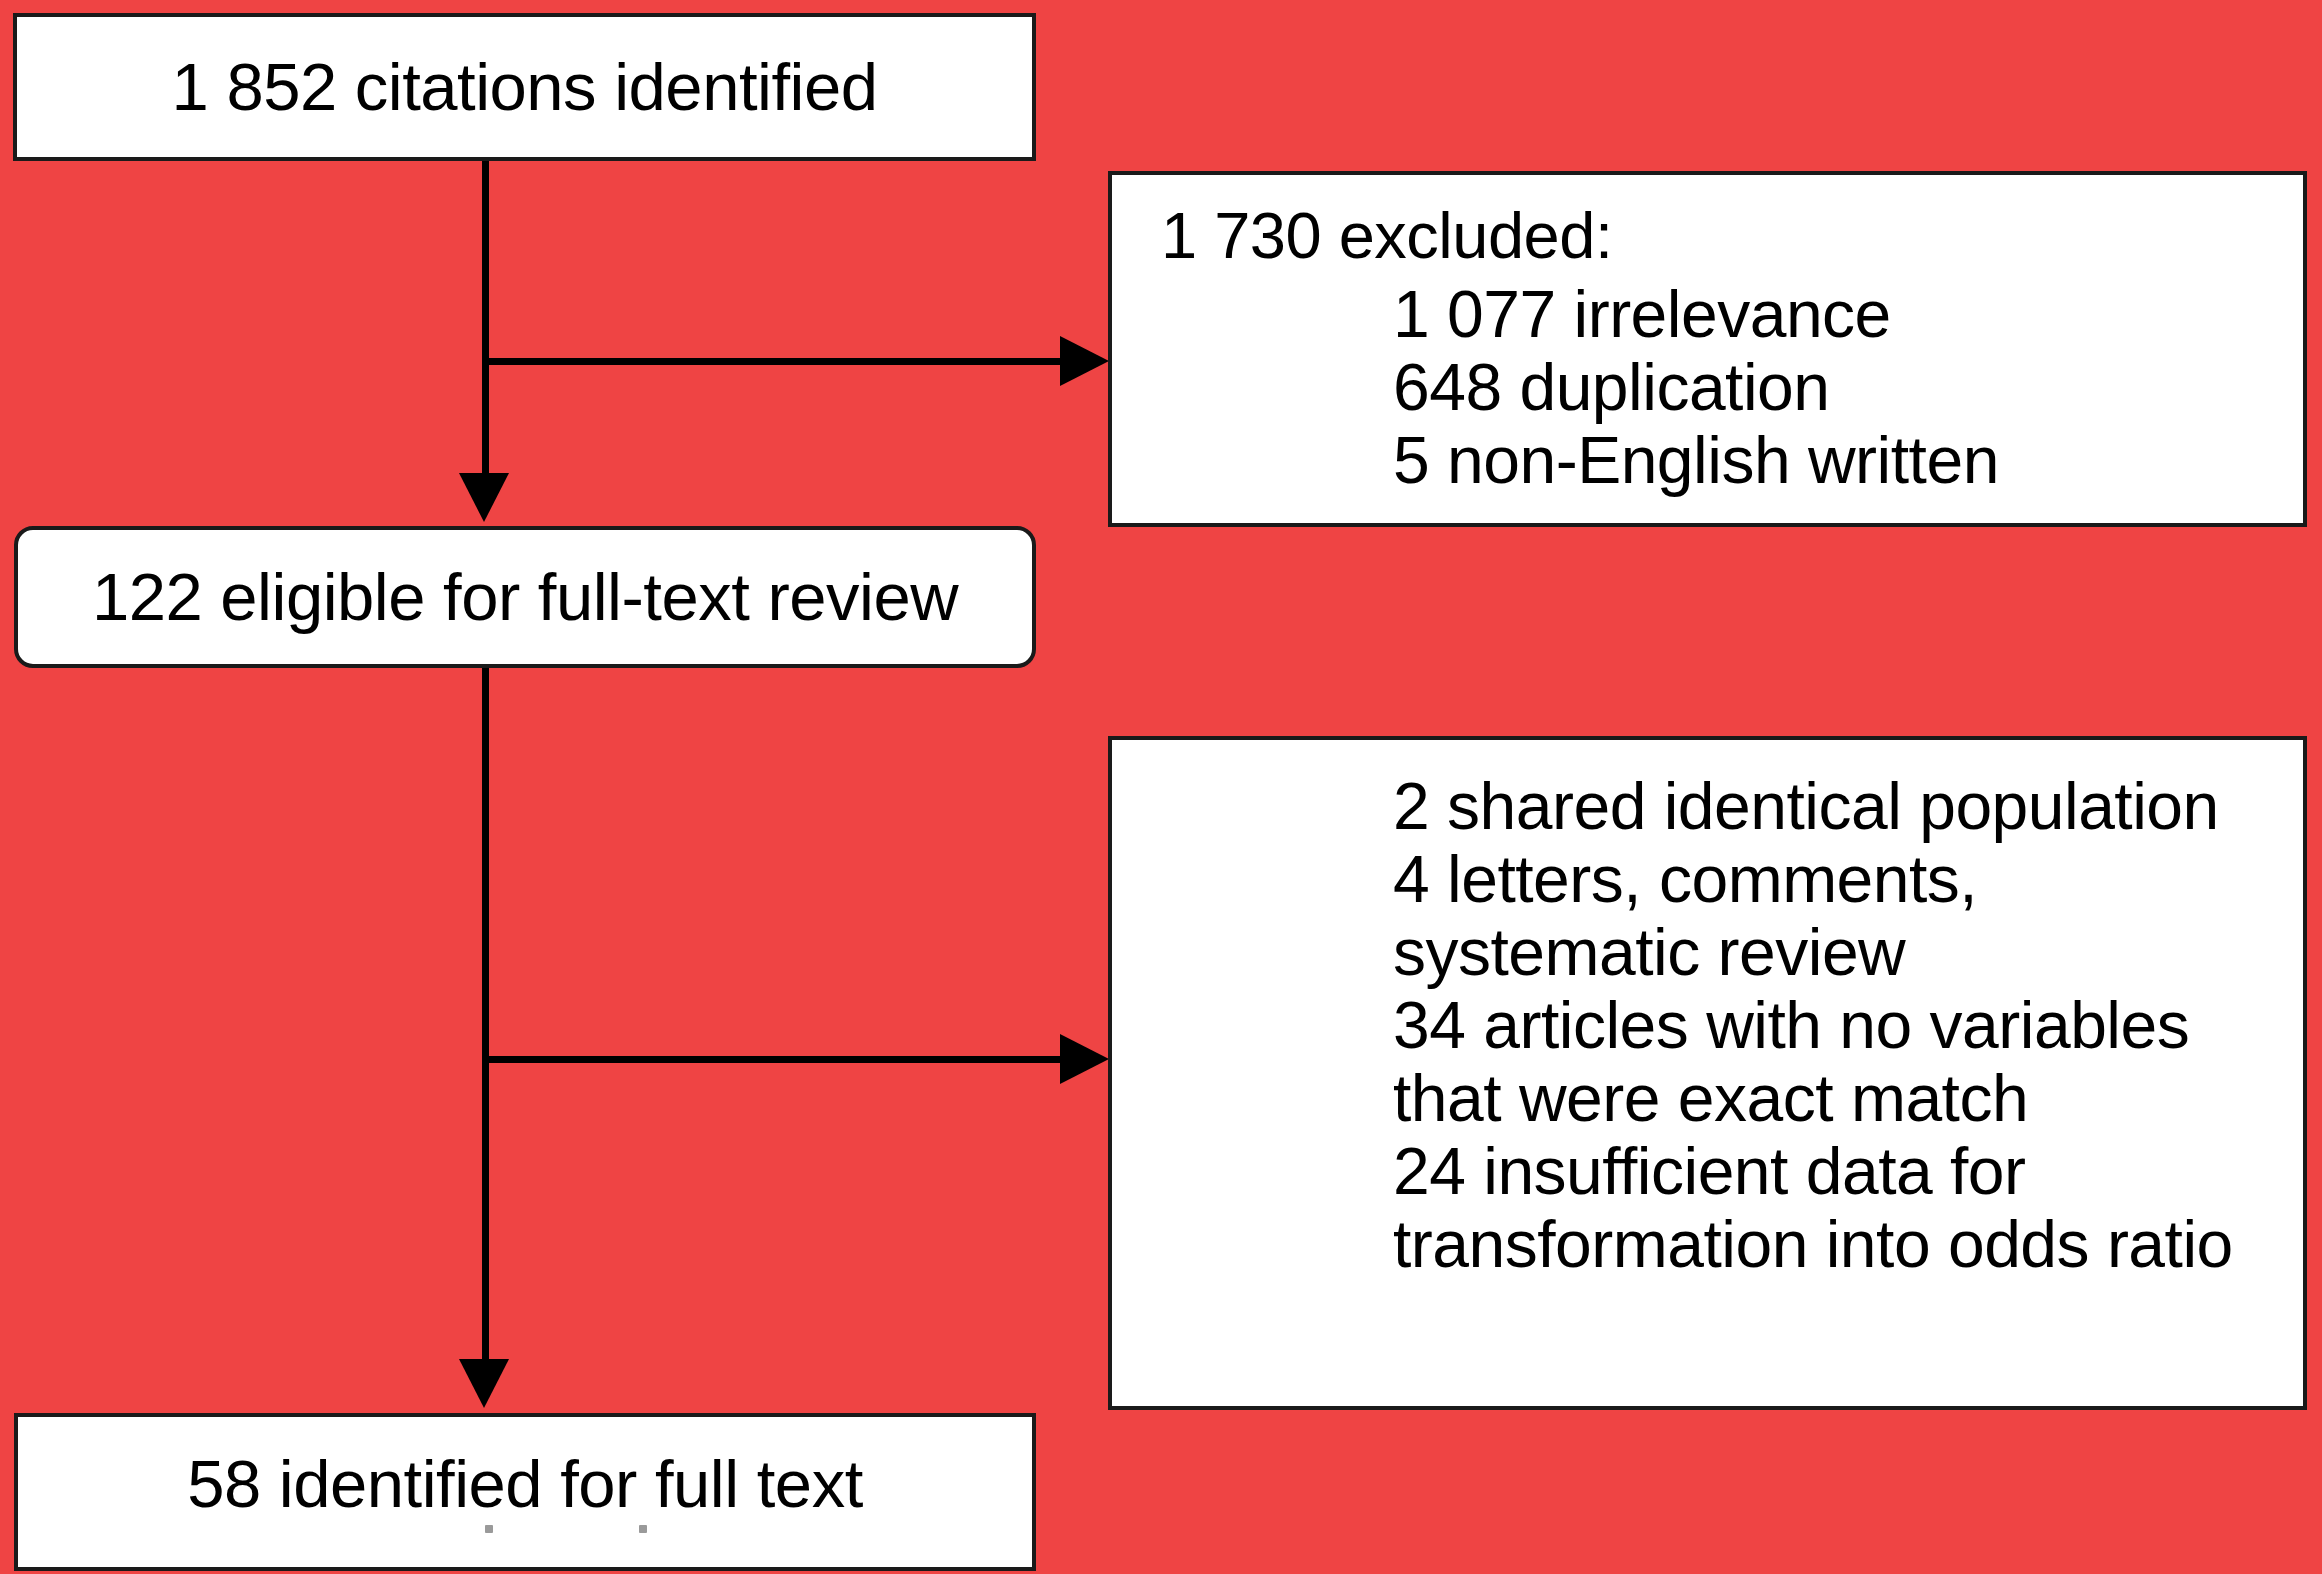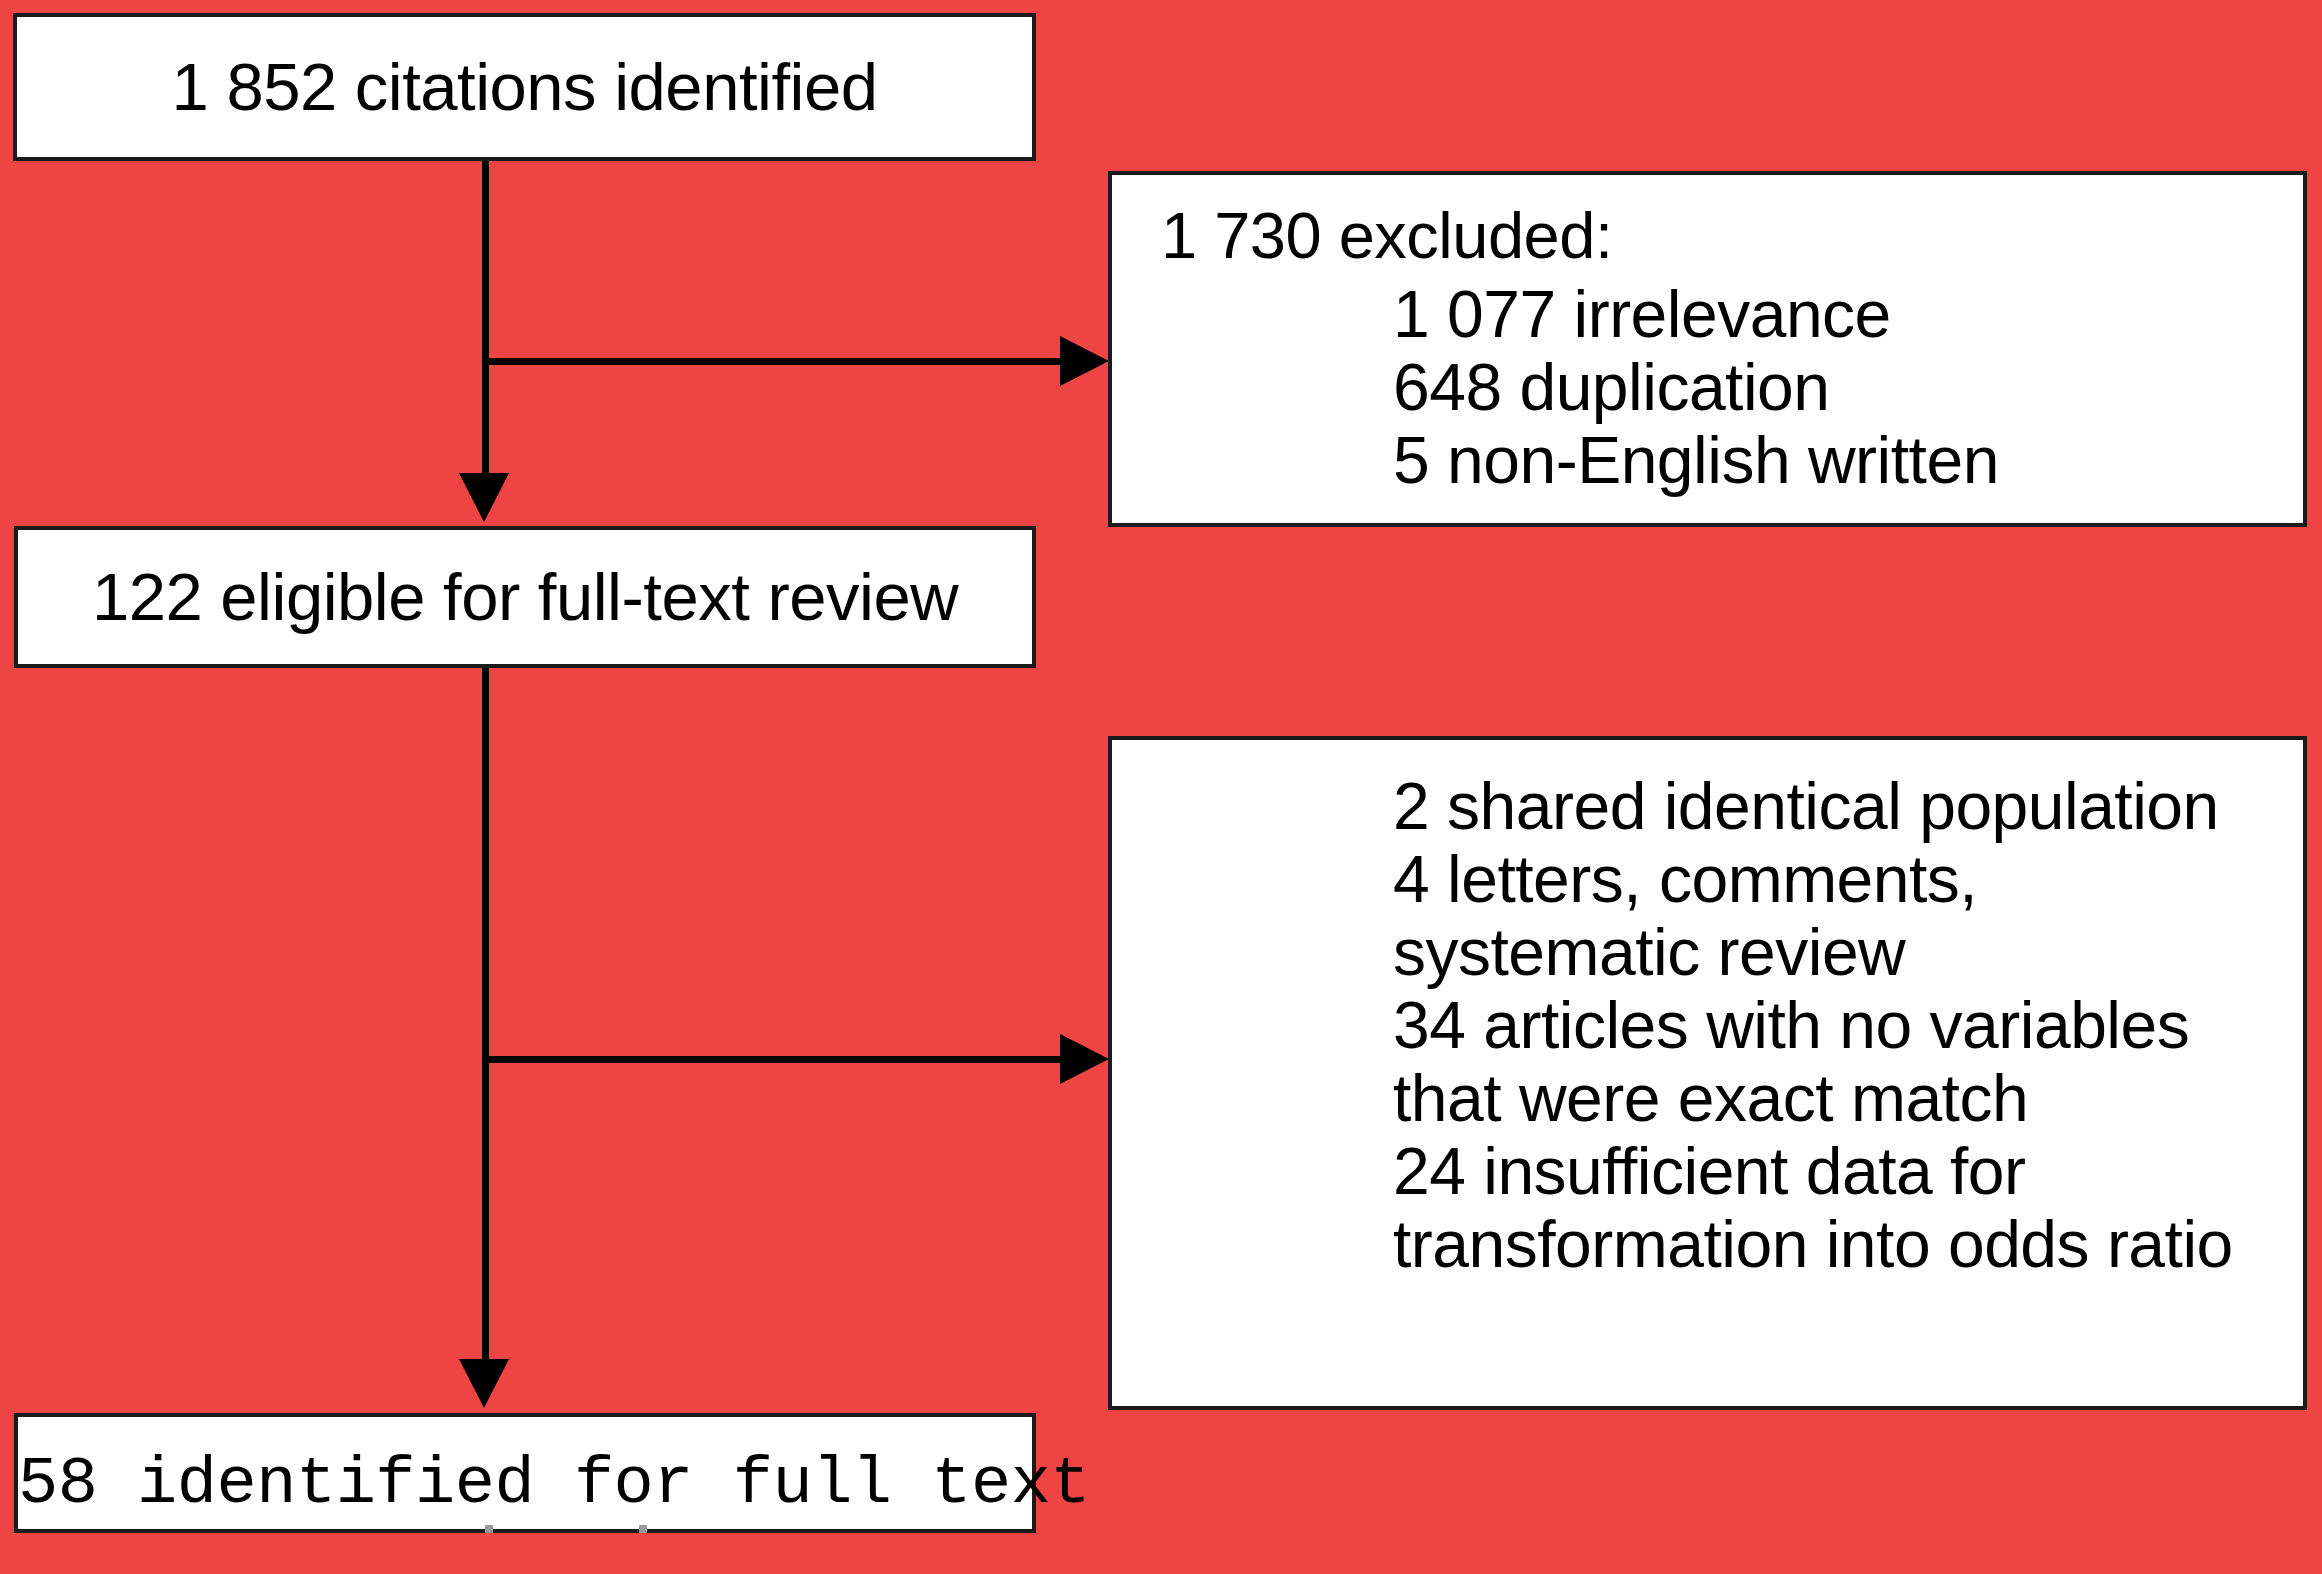--- a/index.html
+++ b/index.html
@@ -135,21 +135,21 @@
     <div class="excl-body">
       <div class="excl-head">1 730 excluded:</div>
       <ul class="excl-list">
         <li>1 077 irrelevance</li>
         <li>648 duplication</li>
         <li>5 non-English written</li>
       </ul>
     </div>
   </div>
 
-  <div class="flow-box box-center" id="node-eligible" style="left:14px; top:526px; width:1022px; height:142px;">
+  <div class="flow-box box-center" id="node-eligible" style="left:14px; top:526px; width:1022px; height:142px;border-radius:19px;">
     <span class="box-text">122 eligible for full-text review</span>
   </div>
 
   <div class="v-line" style="left:482px; top:668px; height:692px;"></div>
   <div class="arrow-down" style="left:459px; top:1359px;"></div>
 
   <div class="h-line" style="left:482px; top:1056px; width:581px;"></div>
   <div class="arrow-right" style="left:1060px; top:1034px;"></div>
 
   <div class="flow-box" id="excl-box-2" style="left:1108px; top:736px; width:1199px; height:674px;">
@@ -159,21 +159,21 @@
         <li>4 letters, comments,</li>
         <li>systematic review</li>
         <li>34 articles with no variables</li>
         <li>that were exact match</li>
         <li>24 insufficient data for</li>
         <li>transformation into odds ratio</li>
       </ul>
     </div>
   </div>
 
-  <div class="flow-box" id="node-final" style="left:14px; top:1413px; width:1022px; height:120px;font-family:Liberation Mono, monospace;">
+  <div class="flow-box" id="node-final" style="left:14px; top:1413px; width:1022px; height:158px;">
     <div style="position:absolute; left:0; right:0; top:32px; text-align:center;">
       <span class="box-text">58 identified for full text</span>
     </div>
     <span class="ghost-dot" style="left:467px; top:108px;"></span>
     <span class="ghost-dot" style="left:621px; top:108px;"></span>
   </div>
 
 </div>
 
 

